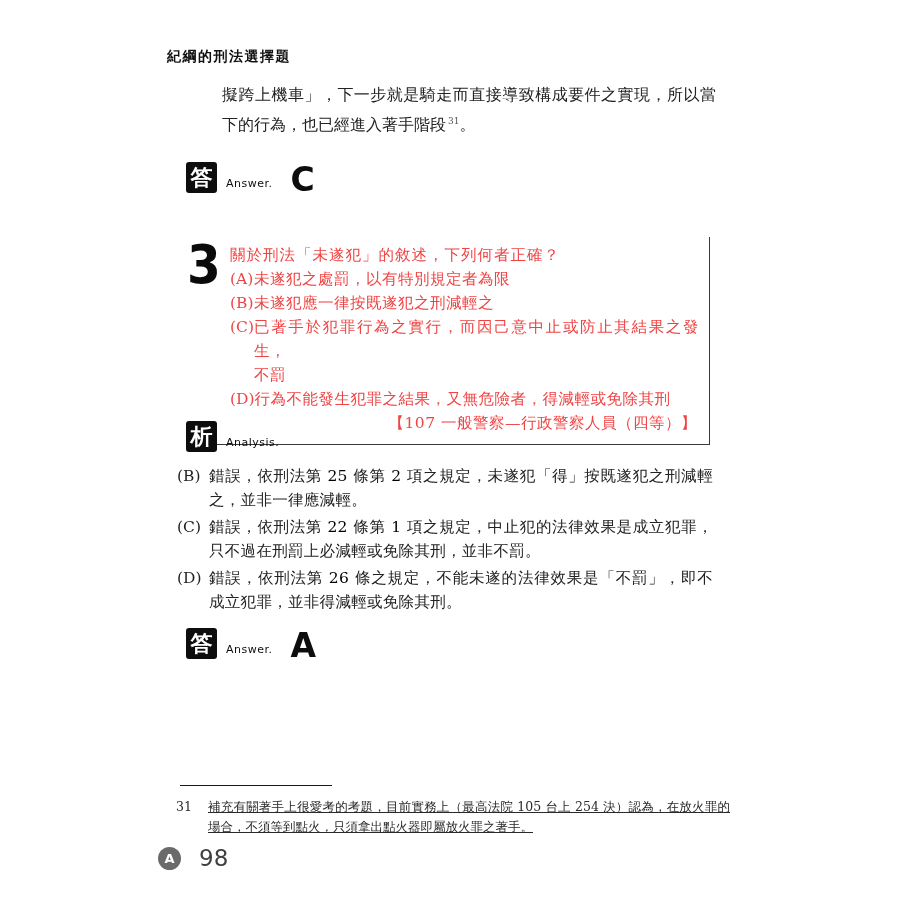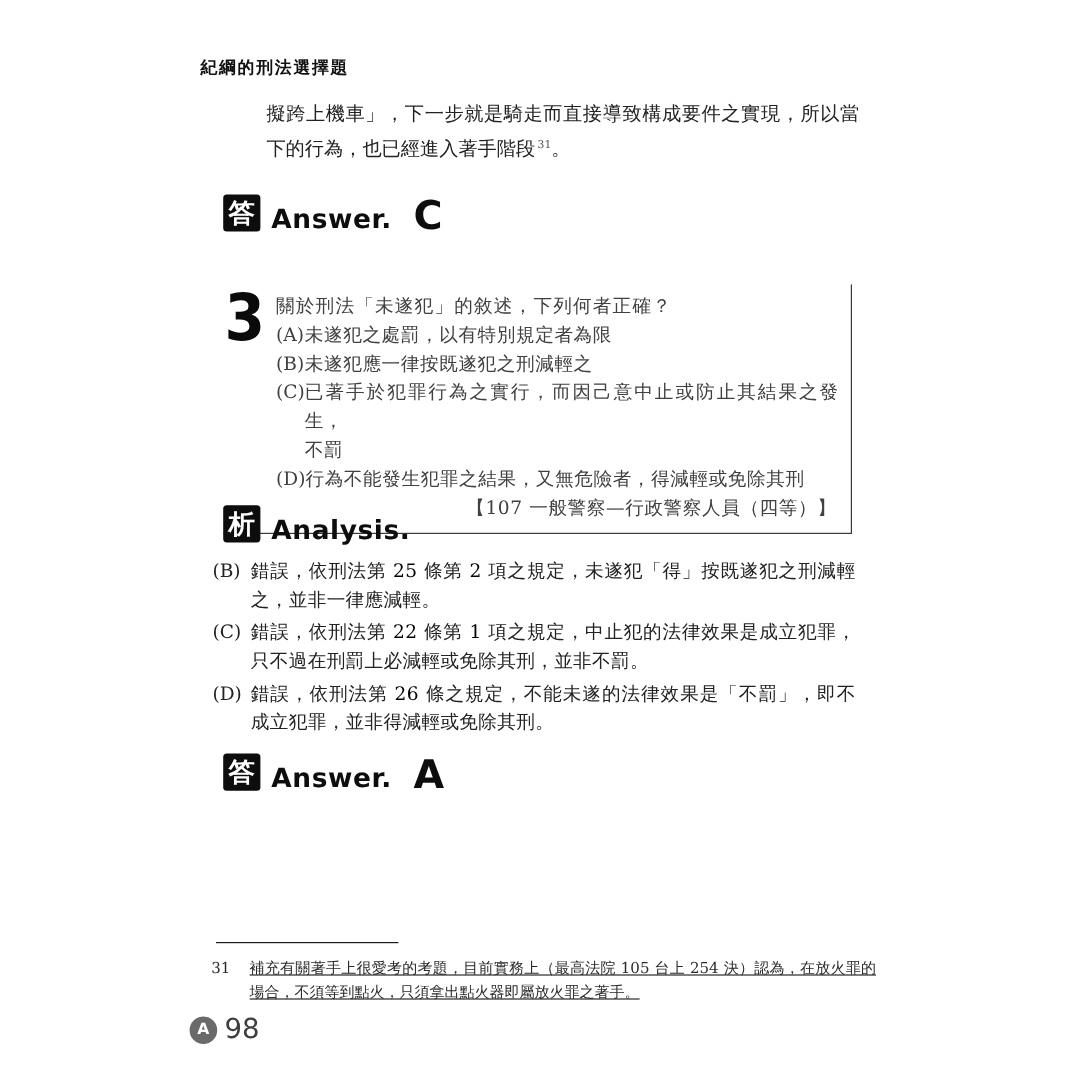--- a/index.html
+++ b/index.html
@@ -12,31 +12,31 @@
 
   .intro { position:absolute; left:222px; top:82px; width:494px;
            font-family:"DejaVu Serif","Liberation Serif",serif;
            font-size:16px; line-height:26px; text-align:justify; color:#222; }
   .intro sup { font-size:9px; vertical-align:super; color:#555; margin-left:2px; }
 
   .answer-block { position:absolute; left:186px; display:flex; align-items:flex-end; }
   .badge { width:31px; height:31px; background:#0d0d0d; color:#ffffff; border-radius:3px;
            display:flex; align-items:center; justify-content:center;
            font-size:22px; font-weight:bold; flex:0 0 auto; }
-  .answer-label { font-size:22px; font-weight:700; letter-spacing:0.5px; margin-left:9px;
+  .answer-label { font-size:11px; font-weight:400; letter-spacing:0.5px; margin-left:9px;
                   line-height:17px; padding-bottom:1px; color:#0d0d0d; }
   .answer-value { font-size:33px; font-weight:900; margin-left:18px; line-height:27px; color:#0d0d0d; }
 
   .question-box { position:absolute; left:186px; top:237px; width:524px;
                   border-right:1px solid #3a3a3a; border-bottom:1px solid #3a3a3a;
                   padding:6px 10px 9px 44px; }
   .q-number { position:absolute; left:1px; top:4px; font-size:54px; line-height:48px;
               font-weight:900; color:#0a0a0a; font-stretch:condensed; }
   .q-content { font-family:"DejaVu Serif","Liberation Serif",serif; font-size:15.5px;
-               line-height:24px; color:#404040; }
+               line-height:24px; color:#ef4444; }
   .q-stem { letter-spacing:1px; }
   .q-option { display:flex; }
   .q-marker { flex:0 0 24px; }
   .q-text { flex:1; letter-spacing:0.5px; text-align:justify; }
   .q-text .second-line { display:block; }
   .q-source { text-align:right; letter-spacing:0.5px; padding-right:2px; }
 
   .analysis-items { position:absolute; left:177px; top:464px; width:536px;
                     font-family:"DejaVu Serif","Liberation Serif",serif;
                     font-size:15.5px; line-height:24px; color:#222; }
@@ -50,21 +50,21 @@
   .footnote { position:absolute; left:176px; top:797px; width:554px; display:flex;
               font-family:"DejaVu Serif","Liberation Serif",serif;
               font-size:12.5px; line-height:19.5px; color:#2a2a2a; }
   .fn-marker { flex:0 0 32px; }
   .fn-text { flex:1; text-align:justify;text-decoration:underline; }
 
   .footer { position:absolute; left:158px; top:845px; display:flex; align-items:center; }
   .footer-badge { width:23px; height:23px; border-radius:50%; background:#6a6a6a; color:#fff;
                   display:flex; align-items:center; justify-content:center;
                   font-size:13px; font-weight:bold; }
-  .footer-page { font-size:23px; color:#3f3f3f; margin-left:6px;text-align:right; }
+  .footer-page { font-size:23px; color:#3f3f3f; margin-left:18px;text-align:right; }
 </style>
 </head>
 <body>
 
 <div class="page">
 
   <div class="header">紀綱的刑法選擇題</div>
 
   <p class="intro"><span>擬跨上機車」，下一步就是騎走而直接導致構成要件之實現，所以當下的行為，也已經進入著手階段</span><sup>31</sup><span>。</span></p>
 

